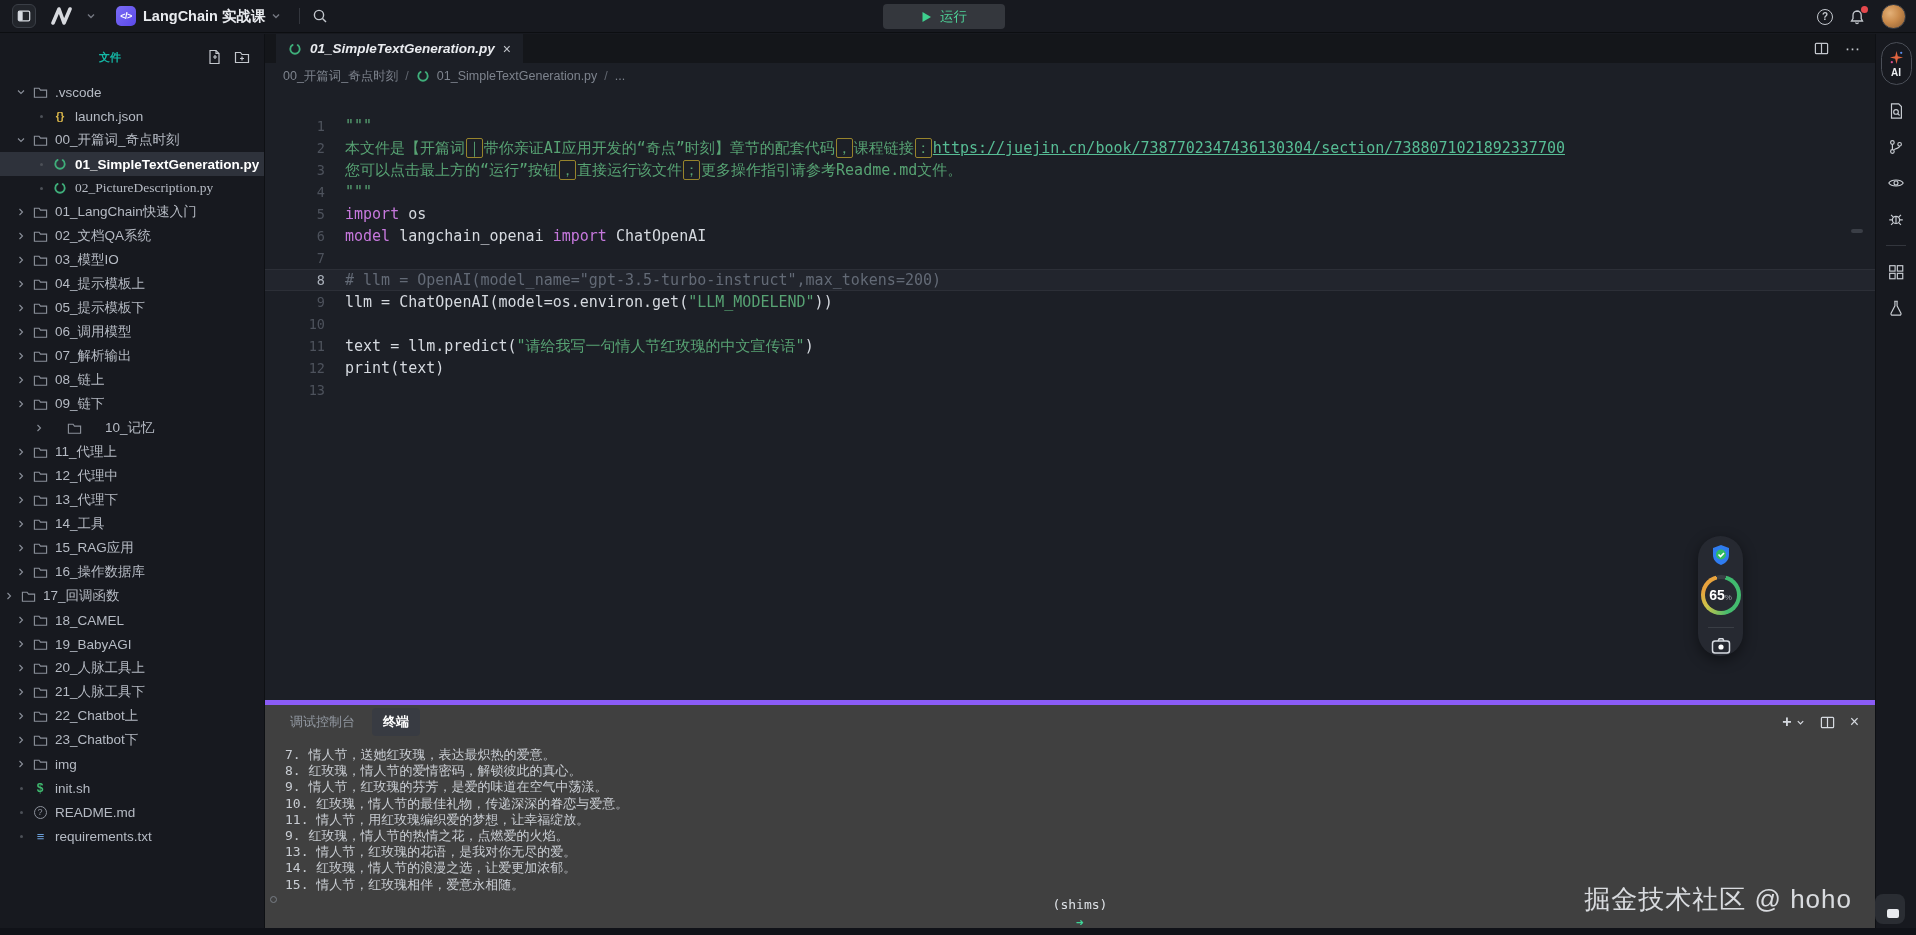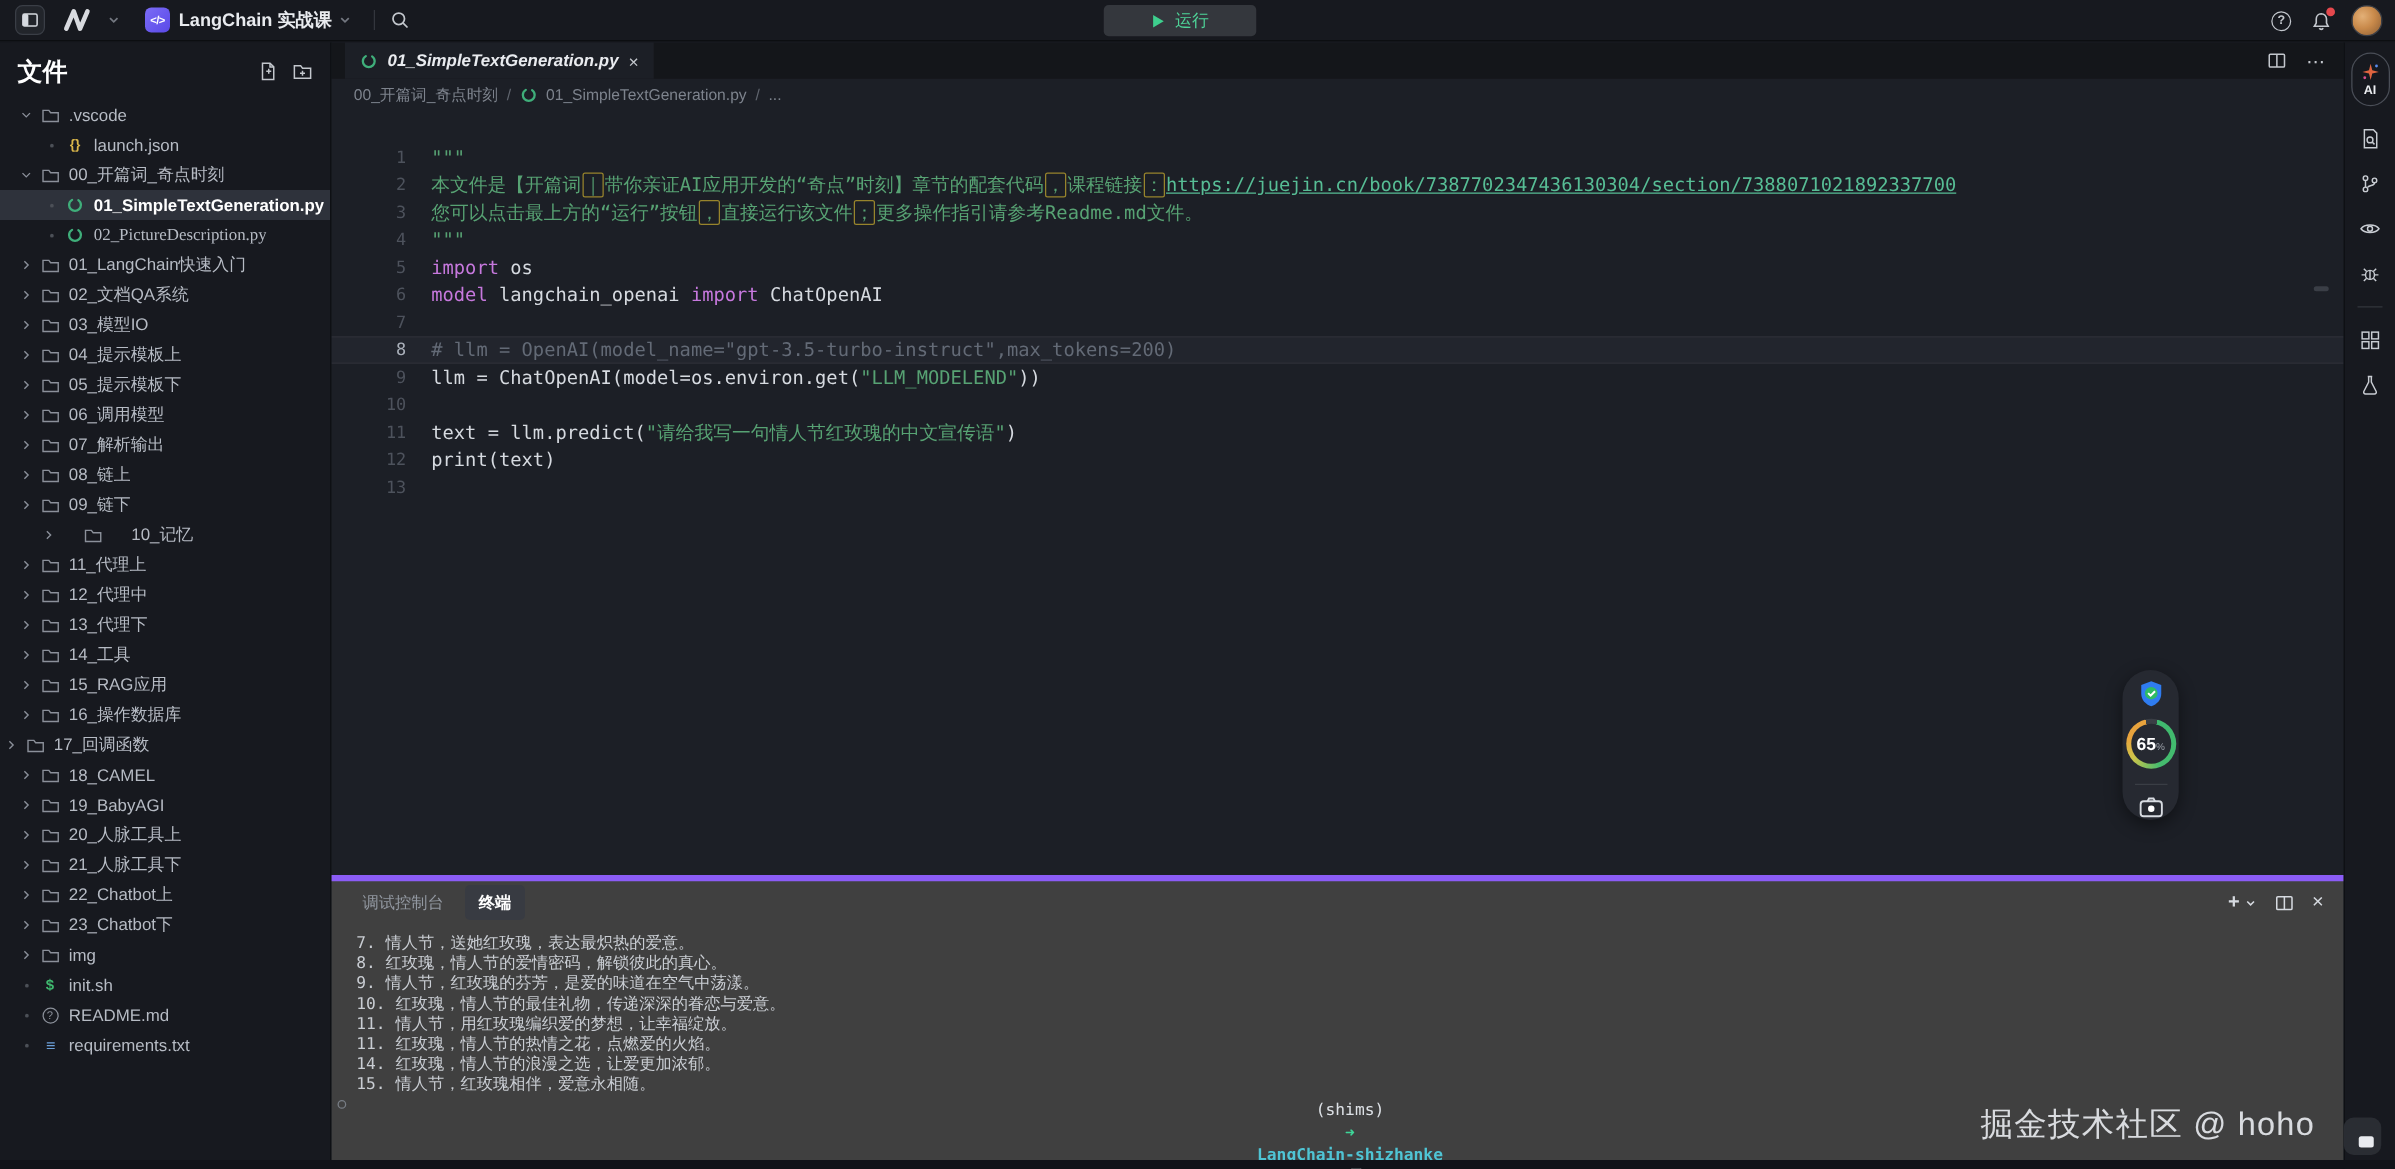--- a/index.html
+++ b/index.html
@@ -29,21 +29,21 @@
   .avatar { width:25px; height:25px; border-radius:50%;
             background:radial-gradient(circle at 35% 35%, #e3b077 0%, #c98a4b 45%, #8a5c33 100%);
             border:1px solid #3a3e46; }
   .help-ic { width:16px; height:16px; border:1.4px solid #c3c7cd; border-radius:50%; font-size:10px; font-weight:bold;
              color:#c3c7cd; display:flex; align-items:center; justify-content:center; }
 
   
   .sidebar { position:absolute; top:34px; left:0; width:265px; bottom:7px; background:#17191f;
              border-right:1px solid #0e1014; z-index:5; }
   .sb-head { height:46px; display:flex; align-items:center; padding:0 14px; }
-  .sb-title { font-size:20px; font-weight:bold; color:#ffffff; flex:1; }
+  .sb-title { font-size:11px; font-weight:bold; color:#14b8a6; flex:1;text-align:center; }
   .sb-actions { display:flex; gap:12px; }
   .sb-actions span { cursor:pointer; display:flex; }
   .tree-row { height:24px; display:flex; align-items:center; font-size:13.5px; color:#b6bbc4;
               cursor:pointer; white-space:nowrap; }
   .tree-row.selected { background:#2e323b; color:#ffffff; font-weight:bold; }
   .twisty { width:18px; display:flex; align-items:center; justify-content:center; flex:none; }
   .bullet { width:3px; height:3px; border-radius:50%; background:#4c5057; display:block; }
   .ficon { width:20px; display:flex; align-items:center; justify-content:center; flex:none; margin-right:5px; }
   .ic-json { color:#d8b54a; font-size:11px; font-weight:bold; }
   .ic-sh { color:#3fba6f; font-size:12px; font-weight:bold; }
@@ -775,21 +775,22 @@
         <span class="pa-close">×</span>
       </span>
     </div>
     <div class="term-body">
       <div>
           <div class="term-line">7. 情人节，送她红玫瑰，表达最炽热的爱意。</div>
           <div class="term-line">8. 红玫瑰，情人节的爱情密码，解锁彼此的真心。</div>
           <div class="term-line">9. 情人节，红玫瑰的芬芳，是爱的味道在空气中荡漾。</div>
           <div class="term-line">10. 红玫瑰，情人节的最佳礼物，传递深深的眷恋与爱意。</div>
           <div class="term-line">11. 情人节，用红玫瑰编织爱的梦想，让幸福绽放。</div>
-          <div class="term-line">11. 红玫瑰，情人节的热情之花，点燃爱的火焰。</div>
+          <div class="term-line">9. 红玫瑰，情人节的热情之花，点燃爱的火焰。</div>
+          <div class="term-line">13. 情人节，红玫瑰的花语，是我对你无尽的爱。</div>
           <div class="term-line">14. 红玫瑰，情人节的浪漫之选，让爱更加浓郁。</div>
           <div class="term-line">15. 情人节，红玫瑰相伴，爱意永相随。</div>
         </div>
       <div class="prompt-line">
         <span class="prompt-circle"></span>
         <span class="p-env">(shims)</span>
         <span class="p-arrow">➜</span>
         <span class="p-dir">LangChain-shizhanke</span>
         <span class="p-cursor"></span>
       </div>

